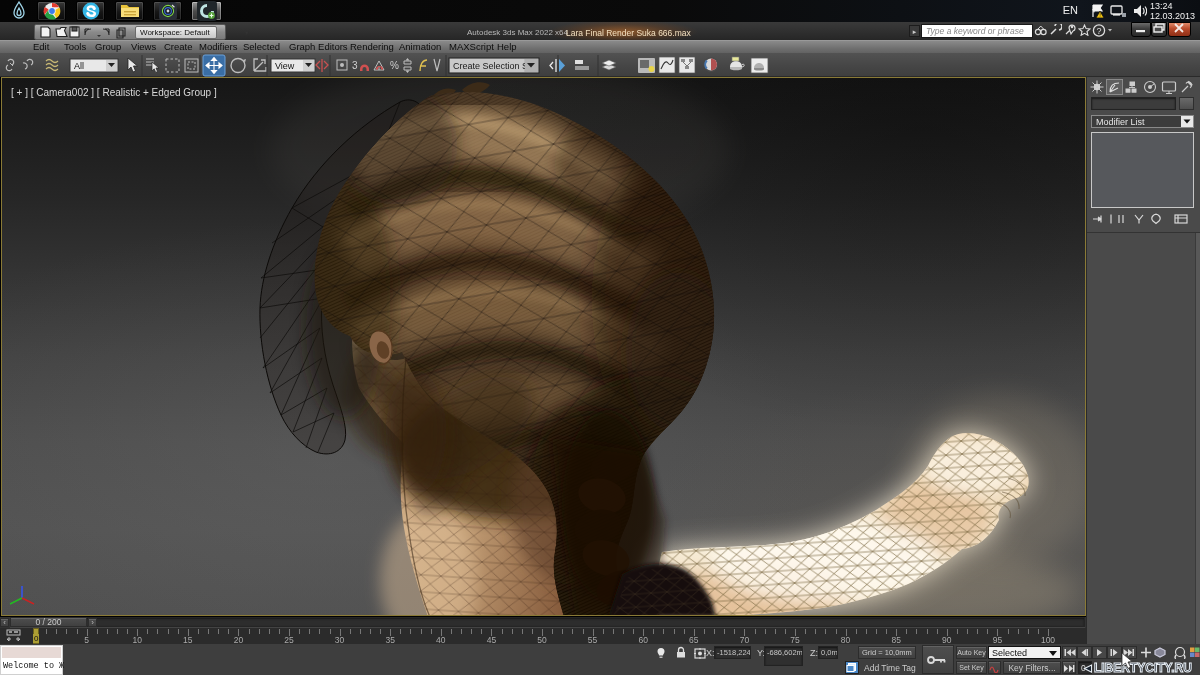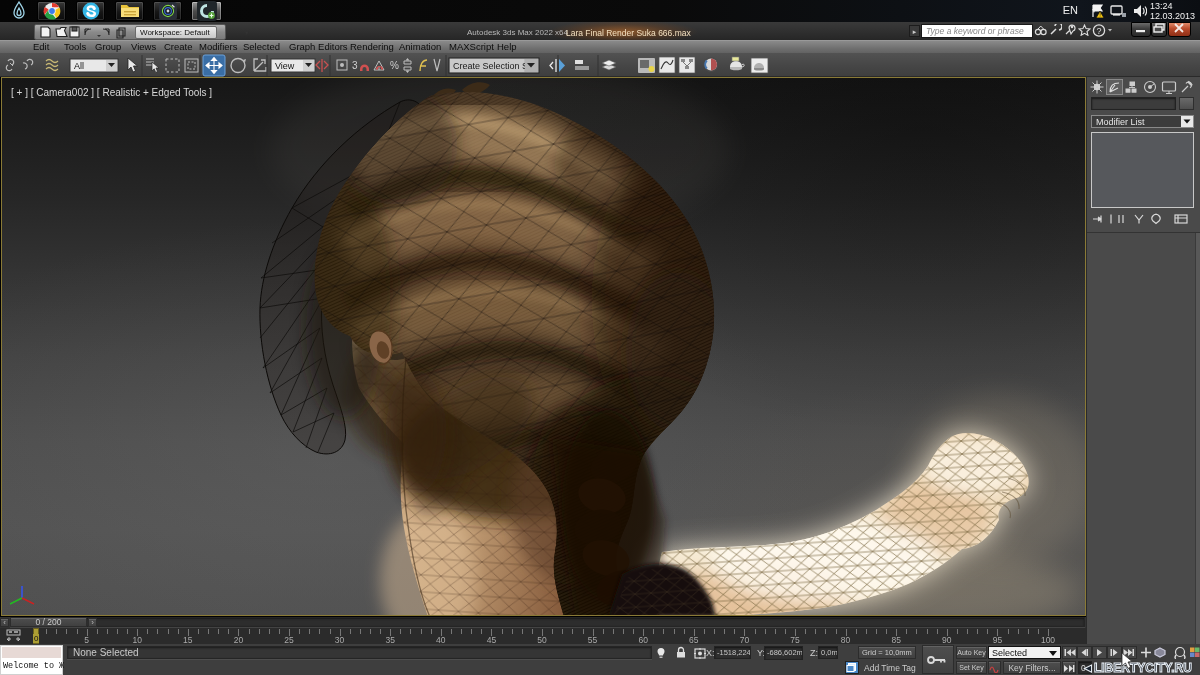--- a/index.html
+++ b/index.html
@@ -459,21 +459,21 @@
     <path d="M 627,578 C 647,567 668,565 685,573 C 697,581 705,592 710,603 L 714,617 L 613,617 Z" fill="url(#tri3)" opacity="0.3"></path>
   </g>
 
   <g stroke-width="1.4" fill="none">
     <path d="M 22,598 L 22,586" stroke="#3355ff"></path>
     <path d="M 22,598 L 10,604" stroke="#22bb22"></path>
     <path d="M 22,598 L 34,604" stroke="#cc2222"></path>
   </g>
 </svg>
 
-<div id="vplabel">[ + ] [ Camera002 ] [ Realistic + Edged Tools ]</div>
+<div id="vplabel">[ + ] [ Camera002 ] [ Realistic + Edged Group ]</div>
 </div>
 <div class="abs" id="cmdpanel">
   <svg width="110" height="16" style="position:absolute;left:2px;top:2px">
     <g fill="none" stroke="#ccc" stroke-width="1.1">
       <circle cx="8" cy="8" r="3.2" fill="#d8d8d8" stroke="none"></circle>
       <path d="M8,1.5 v13 M1.5,8 h13 M3.5,3.5 l9,9 M12.5,3.5 l-9,9" stroke-width="1"></path>
     </g>
     <rect x="17.5" y="0.5" width="16" height="15" fill="#5e5e5e" stroke="#8a8a8a"></rect>
     <path d="M21,13 q0,-9 9,-9 M21,13 l5,-7 M21,13 l8,-4" stroke="#e0e0e0" fill="none" stroke-width="1.1"></path>
     <g stroke="#ccc" fill="#ccc">
@@ -538,36 +538,35 @@
   <div style="position:absolute;left:36.0px;top:1px;width:1px;height:7px;background:#777"></div><div style="position:absolute;left:46.1px;top:1px;width:1px;height:5px;background:#777"></div><div style="position:absolute;left:56.2px;top:1px;width:1px;height:5px;background:#777"></div><div style="position:absolute;left:66.4px;top:1px;width:1px;height:5px;background:#777"></div><div style="position:absolute;left:76.5px;top:1px;width:1px;height:5px;background:#777"></div><div style="position:absolute;left:86.6px;top:1px;width:1px;height:7px;background:#777"></div><div style="position:absolute;left:96.7px;top:1px;width:1px;height:5px;background:#777"></div><div style="position:absolute;left:106.8px;top:1px;width:1px;height:5px;background:#777"></div><div style="position:absolute;left:117.0px;top:1px;width:1px;height:5px;background:#777"></div><div style="position:absolute;left:127.1px;top:1px;width:1px;height:5px;background:#777"></div><div style="position:absolute;left:137.2px;top:1px;width:1px;height:7px;background:#777"></div><div style="position:absolute;left:147.3px;top:1px;width:1px;height:5px;background:#777"></div><div style="position:absolute;left:157.4px;top:1px;width:1px;height:5px;background:#777"></div><div style="position:absolute;left:167.6px;top:1px;width:1px;height:5px;background:#777"></div><div style="position:absolute;left:177.7px;top:1px;width:1px;height:5px;background:#777"></div><div style="position:absolute;left:187.8px;top:1px;width:1px;height:7px;background:#777"></div><div style="position:absolute;left:197.9px;top:1px;width:1px;height:5px;background:#777"></div><div style="position:absolute;left:208.0px;top:1px;width:1px;height:5px;background:#777"></div><div style="position:absolute;left:218.2px;top:1px;width:1px;height:5px;background:#777"></div><div style="position:absolute;left:228.3px;top:1px;width:1px;height:5px;background:#777"></div><div style="position:absolute;left:238.4px;top:1px;width:1px;height:7px;background:#777"></div><div style="position:absolute;left:248.5px;top:1px;width:1px;height:5px;background:#777"></div><div style="position:absolute;left:258.6px;top:1px;width:1px;height:5px;background:#777"></div><div style="position:absolute;left:268.8px;top:1px;width:1px;height:5px;background:#777"></div><div style="position:absolute;left:278.9px;top:1px;width:1px;height:5px;background:#777"></div><div style="position:absolute;left:289.0px;top:1px;width:1px;height:7px;background:#777"></div><div style="position:absolute;left:299.1px;top:1px;width:1px;height:5px;background:#777"></div><div style="position:absolute;left:309.2px;top:1px;width:1px;height:5px;background:#777"></div><div style="position:absolute;left:319.4px;top:1px;width:1px;height:5px;background:#777"></div><div style="position:absolute;left:329.5px;top:1px;width:1px;height:5px;background:#777"></div><div style="position:absolute;left:339.6px;top:1px;width:1px;height:7px;background:#777"></div><div style="position:absolute;left:349.7px;top:1px;width:1px;height:5px;background:#777"></div><div style="position:absolute;left:359.8px;top:1px;width:1px;height:5px;background:#777"></div><div style="position:absolute;left:370.0px;top:1px;width:1px;height:5px;background:#777"></div><div style="position:absolute;left:380.1px;top:1px;width:1px;height:5px;background:#777"></div><div style="position:absolute;left:390.2px;top:1px;width:1px;height:7px;background:#777"></div><div style="position:absolute;left:400.3px;top:1px;width:1px;height:5px;background:#777"></div><div style="position:absolute;left:410.4px;top:1px;width:1px;height:5px;background:#777"></div><div style="position:absolute;left:420.6px;top:1px;width:1px;height:5px;background:#777"></div><div style="position:absolute;left:430.7px;top:1px;width:1px;height:5px;background:#777"></div><div style="position:absolute;left:440.8px;top:1px;width:1px;height:7px;background:#777"></div><div style="position:absolute;left:450.9px;top:1px;width:1px;height:5px;background:#777"></div><div style="position:absolute;left:461.0px;top:1px;width:1px;height:5px;background:#777"></div><div style="position:absolute;left:471.2px;top:1px;width:1px;height:5px;background:#777"></div><div style="position:absolute;left:481.3px;top:1px;width:1px;height:5px;background:#777"></div><div style="position:absolute;left:491.4px;top:1px;width:1px;height:7px;background:#777"></div><div style="position:absolute;left:501.5px;top:1px;width:1px;height:5px;background:#777"></div><div style="position:absolute;left:511.6px;top:1px;width:1px;height:5px;background:#777"></div><div style="position:absolute;left:521.8px;top:1px;width:1px;height:5px;background:#777"></div><div style="position:absolute;left:531.9px;top:1px;width:1px;height:5px;background:#777"></div><div style="position:absolute;left:542.0px;top:1px;width:1px;height:7px;background:#777"></div><div style="position:absolute;left:552.1px;top:1px;width:1px;height:5px;background:#777"></div><div style="position:absolute;left:562.2px;top:1px;width:1px;height:5px;background:#777"></div><div style="position:absolute;left:572.4px;top:1px;width:1px;height:5px;background:#777"></div><div style="position:absolute;left:582.5px;top:1px;width:1px;height:5px;background:#777"></div><div style="position:absolute;left:592.6px;top:1px;width:1px;height:7px;background:#777"></div><div style="position:absolute;left:602.7px;top:1px;width:1px;height:5px;background:#777"></div><div style="position:absolute;left:612.8px;top:1px;width:1px;height:5px;background:#777"></div><div style="position:absolute;left:623.0px;top:1px;width:1px;height:5px;background:#777"></div><div style="position:absolute;left:633.1px;top:1px;width:1px;height:5px;background:#777"></div><div style="position:absolute;left:643.2px;top:1px;width:1px;height:7px;background:#777"></div><div style="position:absolute;left:653.3px;top:1px;width:1px;height:5px;background:#777"></div><div style="position:absolute;left:663.4px;top:1px;width:1px;height:5px;background:#777"></div><div style="position:absolute;left:673.6px;top:1px;width:1px;height:5px;background:#777"></div><div style="position:absolute;left:683.7px;top:1px;width:1px;height:5px;background:#777"></div><div style="position:absolute;left:693.8px;top:1px;width:1px;height:7px;background:#777"></div><div style="position:absolute;left:703.9px;top:1px;width:1px;height:5px;background:#777"></div><div style="position:absolute;left:714.0px;top:1px;width:1px;height:5px;background:#777"></div><div style="position:absolute;left:724.2px;top:1px;width:1px;height:5px;background:#777"></div><div style="position:absolute;left:734.3px;top:1px;width:1px;height:5px;background:#777"></div><div style="position:absolute;left:744.4px;top:1px;width:1px;height:7px;background:#777"></div><div style="position:absolute;left:754.5px;top:1px;width:1px;height:5px;background:#777"></div><div style="position:absolute;left:764.6px;top:1px;width:1px;height:5px;background:#777"></div><div style="position:absolute;left:774.8px;top:1px;width:1px;height:5px;background:#777"></div><div style="position:absolute;left:784.9px;top:1px;width:1px;height:5px;background:#777"></div><div style="position:absolute;left:795.0px;top:1px;width:1px;height:7px;background:#777"></div><div style="position:absolute;left:805.1px;top:1px;width:1px;height:5px;background:#777"></div><div style="position:absolute;left:815.2px;top:1px;width:1px;height:5px;background:#777"></div><div style="position:absolute;left:825.4px;top:1px;width:1px;height:5px;background:#777"></div><div style="position:absolute;left:835.5px;top:1px;width:1px;height:5px;background:#777"></div><div style="position:absolute;left:845.6px;top:1px;width:1px;height:7px;background:#777"></div><div style="position:absolute;left:855.7px;top:1px;width:1px;height:5px;background:#777"></div><div style="position:absolute;left:865.8px;top:1px;width:1px;height:5px;background:#777"></div><div style="position:absolute;left:876.0px;top:1px;width:1px;height:5px;background:#777"></div><div style="position:absolute;left:886.1px;top:1px;width:1px;height:5px;background:#777"></div><div style="position:absolute;left:896.2px;top:1px;width:1px;height:7px;background:#777"></div><div style="position:absolute;left:906.3px;top:1px;width:1px;height:5px;background:#777"></div><div style="position:absolute;left:916.4px;top:1px;width:1px;height:5px;background:#777"></div><div style="position:absolute;left:926.6px;top:1px;width:1px;height:5px;background:#777"></div><div style="position:absolute;left:936.7px;top:1px;width:1px;height:5px;background:#777"></div><div style="position:absolute;left:946.8px;top:1px;width:1px;height:7px;background:#777"></div><div style="position:absolute;left:956.9px;top:1px;width:1px;height:5px;background:#777"></div><div style="position:absolute;left:967.0px;top:1px;width:1px;height:5px;background:#777"></div><div style="position:absolute;left:977.2px;top:1px;width:1px;height:5px;background:#777"></div><div style="position:absolute;left:987.3px;top:1px;width:1px;height:5px;background:#777"></div><div style="position:absolute;left:997.4px;top:1px;width:1px;height:7px;background:#777"></div><div style="position:absolute;left:1007.5px;top:1px;width:1px;height:5px;background:#777"></div><div style="position:absolute;left:1017.6px;top:1px;width:1px;height:5px;background:#777"></div><div style="position:absolute;left:1027.8px;top:1px;width:1px;height:5px;background:#777"></div><div style="position:absolute;left:1037.9px;top:1px;width:1px;height:5px;background:#777"></div><div style="position:absolute;left:1048.0px;top:1px;width:1px;height:7px;background:#777"></div>
   <div style="position:absolute;left:26.0px;top:7px;width:20px;text-align:center;font-size:8.5px;color:#aaa">0</div><div style="position:absolute;left:76.6px;top:7px;width:20px;text-align:center;font-size:8.5px;color:#aaa">5</div><div style="position:absolute;left:127.2px;top:7px;width:20px;text-align:center;font-size:8.5px;color:#aaa">10</div><div style="position:absolute;left:177.8px;top:7px;width:20px;text-align:center;font-size:8.5px;color:#aaa">15</div><div style="position:absolute;left:228.4px;top:7px;width:20px;text-align:center;font-size:8.5px;color:#aaa">20</div><div style="position:absolute;left:279.0px;top:7px;width:20px;text-align:center;font-size:8.5px;color:#aaa">25</div><div style="position:absolute;left:329.6px;top:7px;width:20px;text-align:center;font-size:8.5px;color:#aaa">30</div><div style="position:absolute;left:380.2px;top:7px;width:20px;text-align:center;font-size:8.5px;color:#aaa">35</div><div style="position:absolute;left:430.8px;top:7px;width:20px;text-align:center;font-size:8.5px;color:#aaa">40</div><div style="position:absolute;left:481.4px;top:7px;width:20px;text-align:center;font-size:8.5px;color:#aaa">45</div><div style="position:absolute;left:532.0px;top:7px;width:20px;text-align:center;font-size:8.5px;color:#aaa">50</div><div style="position:absolute;left:582.6px;top:7px;width:20px;text-align:center;font-size:8.5px;color:#aaa">55</div><div style="position:absolute;left:633.2px;top:7px;width:20px;text-align:center;font-size:8.5px;color:#aaa">60</div><div style="position:absolute;left:683.8px;top:7px;width:20px;text-align:center;font-size:8.5px;color:#aaa">65</div><div style="position:absolute;left:734.4px;top:7px;width:20px;text-align:center;font-size:8.5px;color:#aaa">70</div><div style="position:absolute;left:785.0px;top:7px;width:20px;text-align:center;font-size:8.5px;color:#aaa">75</div><div style="position:absolute;left:835.6px;top:7px;width:20px;text-align:center;font-size:8.5px;color:#aaa">80</div><div style="position:absolute;left:886.2px;top:7px;width:20px;text-align:center;font-size:8.5px;color:#aaa">85</div><div style="position:absolute;left:936.8px;top:7px;width:20px;text-align:center;font-size:8.5px;color:#aaa">90</div><div style="position:absolute;left:987.4px;top:7px;width:20px;text-align:center;font-size:8.5px;color:#aaa">95</div><div style="position:absolute;left:1038.0px;top:7px;width:20px;text-align:center;font-size:8.5px;color:#aaa">100</div>
   <div style="position:absolute;left:33px;top:0px;width:6px;height:16px;background:#ad9f33;border:1px solid #6b611d;color:#111;font-size:8px;text-align:center;line-height:20px;overflow:visible"></div>
   <span style="position:absolute;left:33px;top:6px;color:#111;background:#ad9f33;font-size:8px;padding:0 1px">0</span>
 </div>
 <div class="abs" id="statusbar">
   <div style="position:absolute;left:0;top:1px;width:63px;height:30px;background:#fff;border:1px solid #d0d0d0">
     <div style="position:absolute;left:1px;top:1px;width:59px;height:11px;background:#e7d9d5"></div>
     <div style="position:absolute;left:2px;top:15px;color:#111;font-size:8.5px;font-family:'Liberation Mono',monospace;white-space:nowrap">Welcome to Ж</div>
   </div>
-  <div class="sunk" style="left:67px;top:2px;width:585px;height:13px;line-height:12px;padding-left:5px;color:#c9c9c9">None Selected</div>
   <svg width="60" height="14" style="position:absolute;left:655px;top:2px">
     <path d="M6,2 a3.5,3.5 0 0 1 3.5,3.5 c0,2 -1.5,2.5 -1.5,4 h-4 c0,-1.5 -1.5,-2 -1.5,-4 A3.5,3.5 0 0 1 6,2 z" fill="#e8e8e8"></path>
       <rect x="4.5" y="10.5" width="3" height="1.5" fill="#bbb"></rect>
     <rect x="22" y="6" width="8" height="5.5" fill="#ddd"></rect>
       <path d="M23.5,6 v-2 a2.5,2.5 0 0 1 5,0 v2" fill="none" stroke="#ddd" stroke-width="1.3"></path>
     <g>
         <rect x="40" y="3" width="10" height="9" fill="none" stroke="#ddd" stroke-width="1.2"></rect>
         <circle cx="45" cy="7.5" r="2" fill="#ddd"></circle>
         <path d="M45,2 v2 M45,11 v2 M39,7.5 h2 M49,7.5 h2" stroke="#ddd"></path>
       </g>
   </svg>
   <span style="position:absolute;left:706px;top:4px;font-size:9px;color:#ccc">X:</span>
   <div class="fld" style="left:714px;top:2px;width:37px;height:13px;font-size:7.5px">-1518,224</div>
   <span style="position:absolute;left:757px;top:4px;font-size:9px;color:#ccc">Y:</span>
-  <div class="fld" style="left:764px;top:2px;width:39px;height:14px;font-size:7.5px">-686,602m</div>
+  <div class="fld" style="left:764px;top:2px;width:39px;height:20px;font-size:7.5px">-686,602m</div>
   <span style="position:absolute;left:810px;top:4px;font-size:9px;color:#ccc">Z:</span>
   <div class="fld" style="left:818px;top:2px;width:20px;height:13px;font-size:7.5px">0,0mm</div>
   <div class="btn" style="left:858px;top:2px;width:58px;height:13px;font-size:7.5px;line-height:12px;text-align:left;padding-left:3px">Grid = 10,0mm</div>
   <div style="position:absolute;left:845px;top:17px;width:14px;height:13px;background:#4a88c8;border:1px solid #222"><svg width="12" height="11">
         <rect x="2.5" y="1.5" width="7" height="7" fill="#ddeeff" stroke="#fff"></rect>
         <rect x="1" y="3.5" width="7" height="6" fill="#4a88c8" stroke="#fff"></rect>
       </svg></div>
   <span style="position:absolute;left:864px;top:19px;font-size:8.5px;color:#ccc">Add Time Tag</span>
   <div class="btn" style="left:922px;top:1px;width:32px;height:29px"><svg width="28" height="16" style="margin-top:6px">
         <circle cx="7" cy="8" r="3" fill="none" stroke="#d8d8d8" stroke-width="1.8"></circle>

